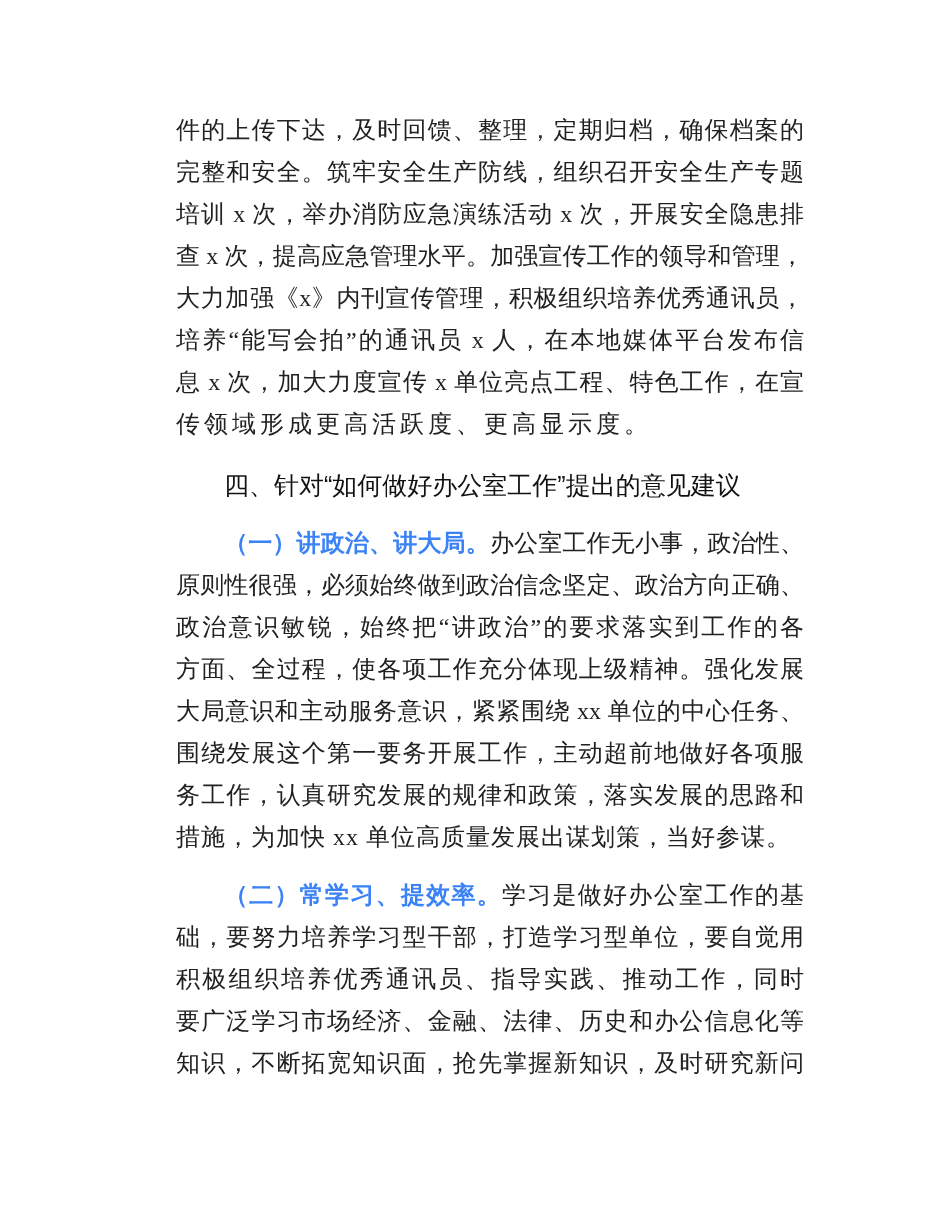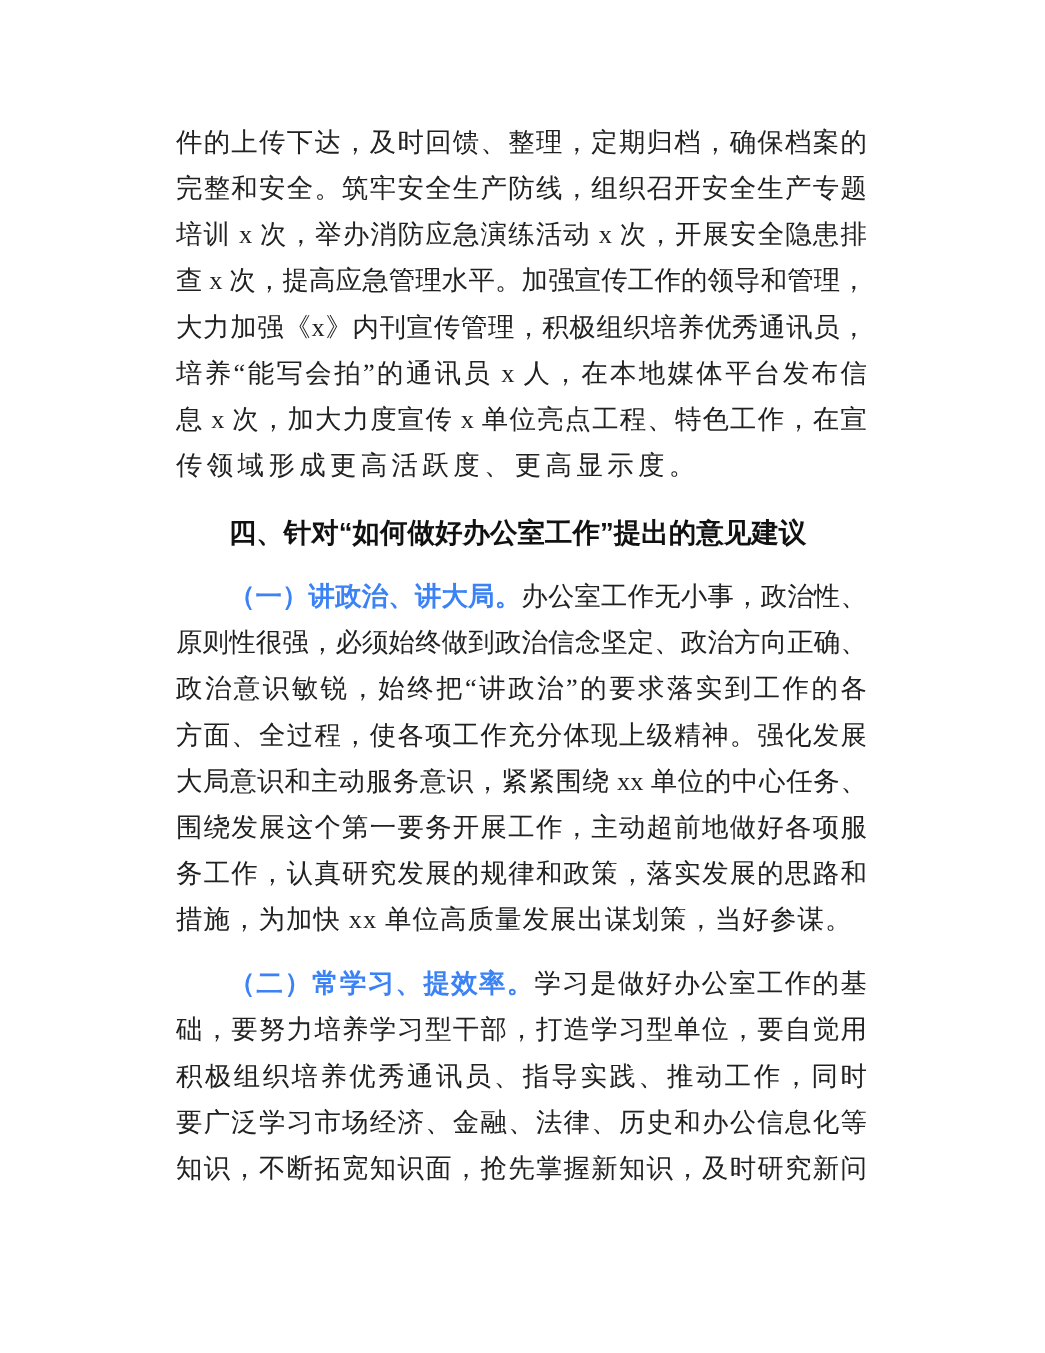--- a/index.html
+++ b/index.html
@@ -11,21 +11,21 @@
     position: relative;
     width: 950px;
     height: 1230px;
     background: #ffffff;
     overflow: hidden;
     font-family: "Liberation Serif", "DejaVu Serif", serif;
     color: #212121;
   }
   .content {
     position: absolute;
-    left: 160px;
+    left: 176px;
     top: 109px;
     width: 628px;
   }
   .line {
     height: 42px;
     line-height: 42px;
     font-size: 24px;
     text-align: justify;
     text-align-last: justify;
     white-space: nowrap;
@@ -42,21 +42,21 @@
     letter-spacing: 1px;
   }
   .line.indent {
     text-indent: 48px;
   }
   .heading {
     height: 42px;
     line-height: 42px;
     margin-top: 19px;
     font-size: 25px;
-    font-weight: 700;
+    font-weight: 400;
     font-family: "Liberation Sans", "DejaVu Sans", sans-serif;
     color: #111111;
     text-indent: 48px;
     text-align: left;
   }
   .para {
     margin: 0;
   }
   .para.gap-before {
     margin-top: 16px;

